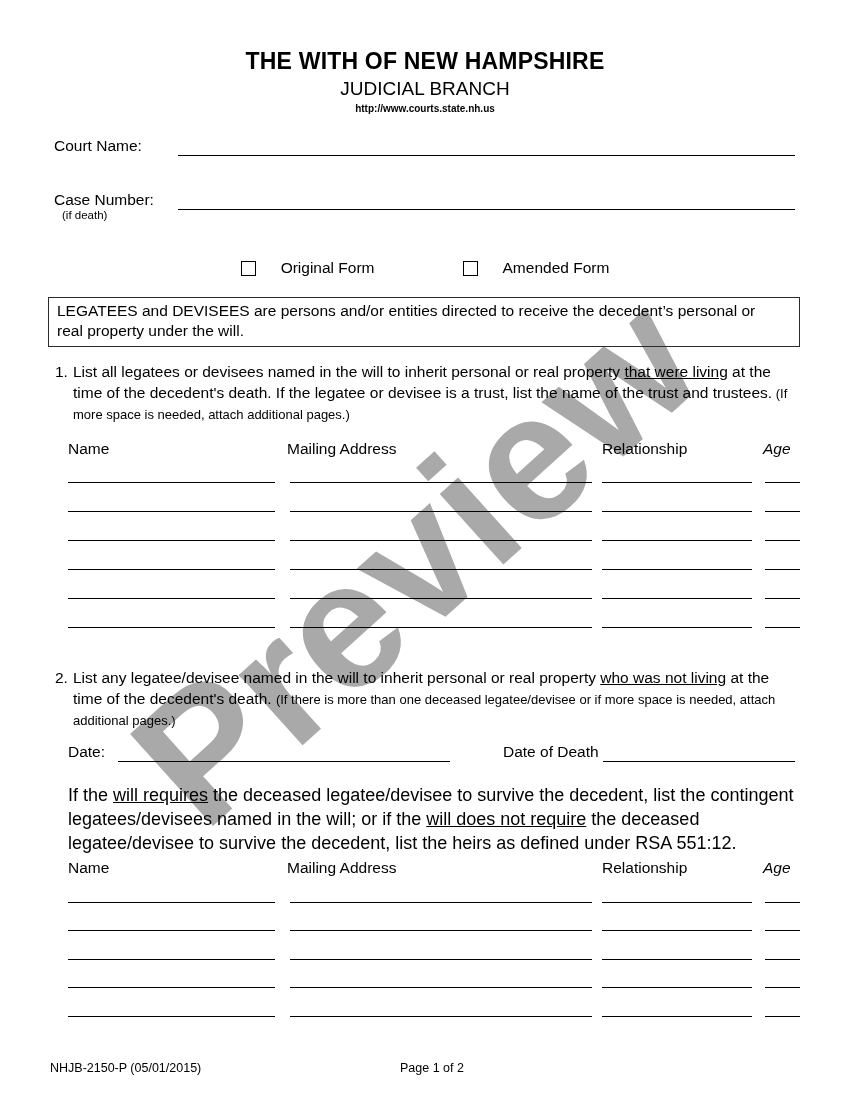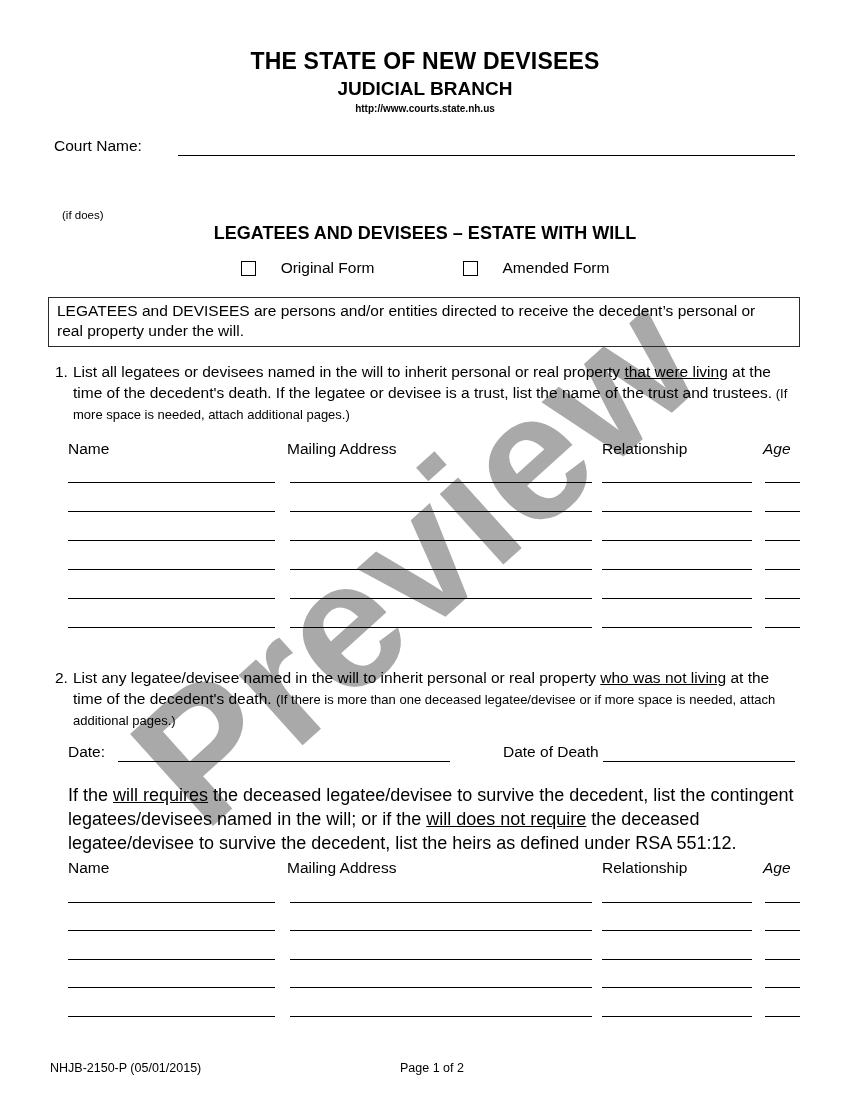--- a/index.html
+++ b/index.html
@@ -15,21 +15,21 @@
     transform:translate(-50%,-50%) rotate(-42deg);
     font-size:180px; font-weight:bold; color:#a9a9a9;
     white-space:nowrap; user-select:none;
   }
   .content { position:absolute; inset:0; z-index:1; }
   .abs { position:absolute; }
 
   
   .hdr { top:48px; left:0; right:0; text-align:center; }
   .hdr .h1 { font-size:23px; font-weight:bold; letter-spacing:0.2px; }
-  .hdr .h2 { font-size:19px; font-weight:bold; margin-top:3px; }
+  .hdr .h2 { font-size:19px; font-weight:normal; margin-top:3px; }
   .hdr .h3 { font-size:10px; font-weight:bold; margin-top:3px; }
 
   
   .frow { left:0; right:0; height:19px; }
   .frow .lbl { position:absolute; left:54px; bottom:0; font-size:15.5px; }
   .frow .pre { position:absolute; left:178px; bottom:0; font-size:15.5px; }
   .fline { position:absolute; bottom:-1px; border-bottom:1.6px solid #000; height:0; }
   .ln-court, .ln-number { left:178px; right:55px; }
   .ln-case { left:253px; right:55px; }
   .ifknown { top:209px; left:62px; font-size:11.5px; }
@@ -87,32 +87,35 @@
 </head>
 <body>
 
 <div class="page">
 
   <div class="watermark" style="color: rgb(169, 169, 169);">Preview</div>
 
   <div class="content">
 
     <div class="abs hdr">
-      <div class="h1">THE STATE OF NEW DEVISEES</div>
+      <div class="h1">THE WITH OF NEW HAMPSHIRE</div>
       <div class="h2">JUDICIAL BRANCH</div>
       <div class="h3">http://www.courts.state.nh.us</div>
     </div>
 
     <div class="abs frow" style="top:136px">
       <span class="lbl">Court Name:</span>
       <span class="fline ln-court"></span>
     </div>
-    <div class="abs ifknown">(if does)</div>
-
-    <div class="abs ftitle">LEGATEES AND DEVISEES – ESTATE WITH WILL</div>
+    <div class="abs frow" style="top:190px">
+      <span class="lbl">Case Number:</span>
+      <span class="fline ln-number"></span>
+    </div>
+    <div class="abs ifknown">(if death)</div>
+
 
     <div class="abs cbrow">
       <div class="cbgroup">
         <span class="cbox"></span>
         <span class="cblabel">Original Form</span>
       </div>
       <div class="cbgroup">
         <span class="cbox"></span>
         <span class="cblabel">Amended Form</span>
       </div>

